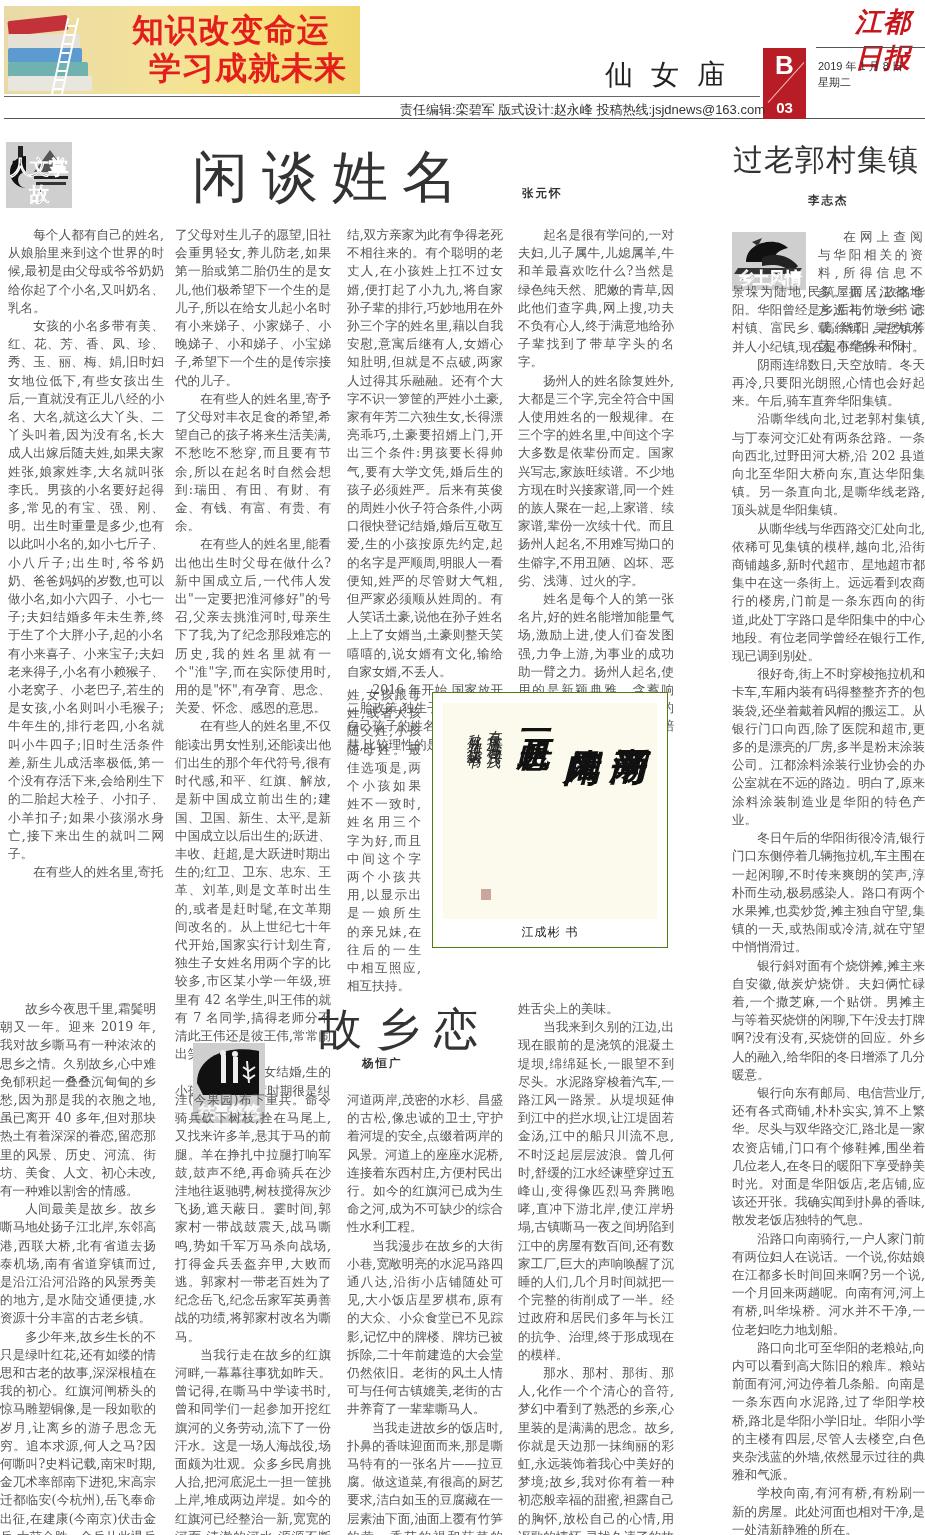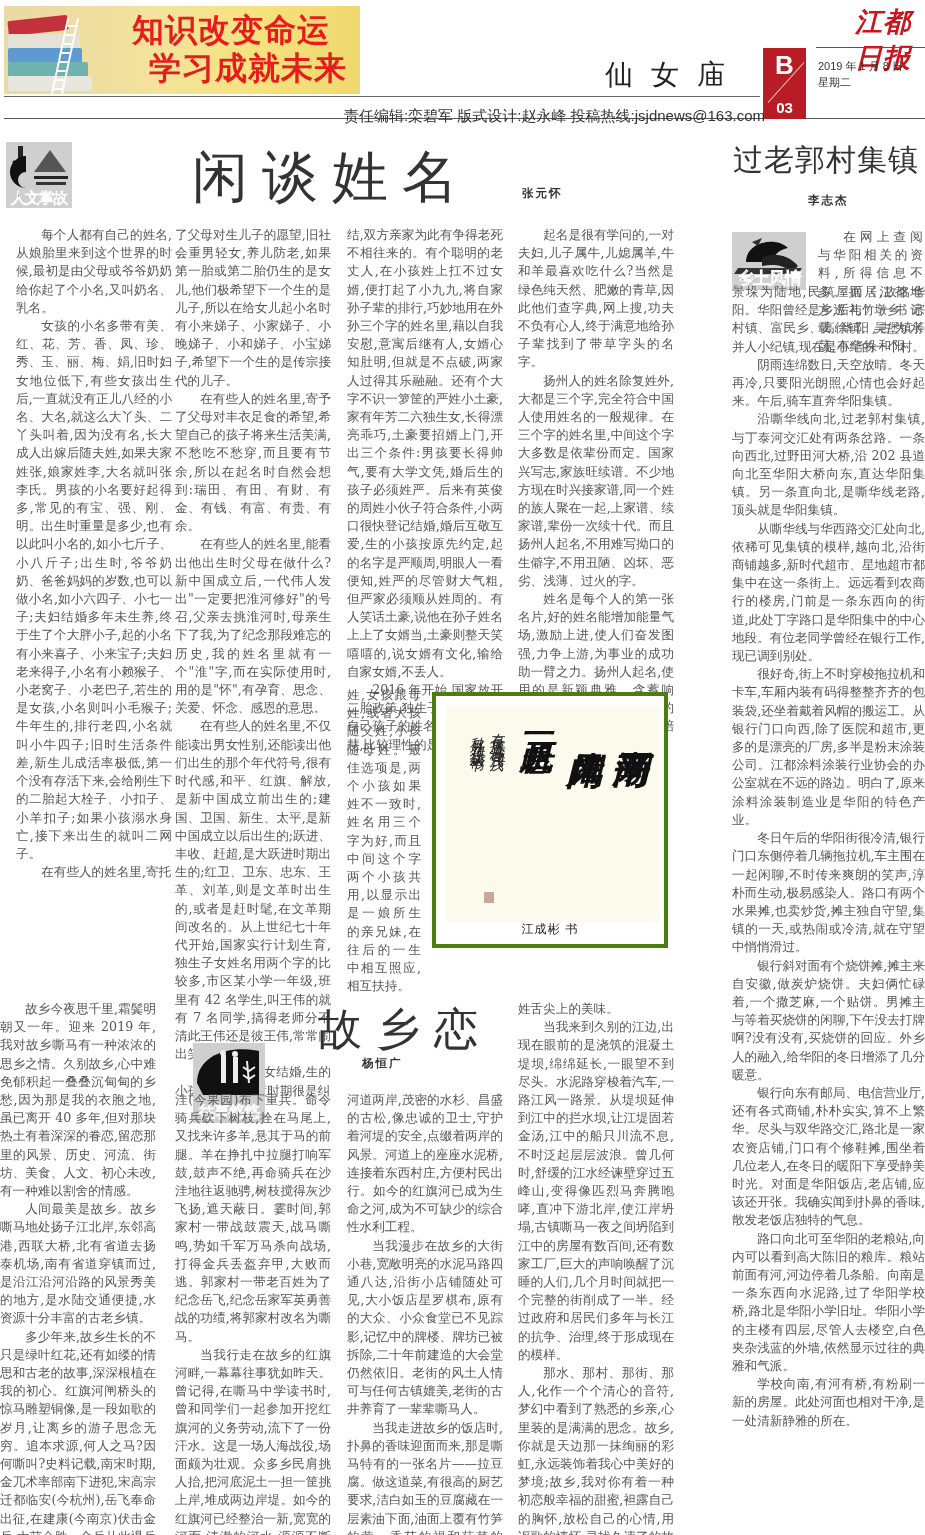--- a/index.html
+++ b/index.html
@@ -26,37 +26,37 @@
   .top-rule { position: absolute; left: 816px; top: 47px; width: 109px; height: 1px; background: #555; }
   .mid-rule { position: absolute; left: 4px; top: 96px; width: 756px; height: 1px; background: #666; }
   .bot-rule { position: absolute; left: 4px; top: 118px; width: 921px; height: 1px; background: #555; }
   .page-badge { position: absolute; left: 763px; top: 48px; width: 43px; height: 71px; background: #b81c24; overflow: hidden; }
   .page-badge .b { position: absolute; left: 0; top: 2px; width: 100%; text-align: center; color: #fff;
                    font-weight: bold; font-size: 26px; font-family: "Liberation Sans", sans-serif; }
   .page-badge .slash { position: absolute; left: -4px; top: 34px; width: 54px; height: 1px; background: #f2b7b9; transform: rotate(-48deg); }
   .page-badge .n { position: absolute; left: 0; bottom: 3px; width: 100%; text-align: center; color: #fff;
                    font-weight: bold; font-size: 15px; font-family: "Liberation Sans", sans-serif; }
   .date { position: absolute; left: 818px; top: 58px; font-size: 11px; color: #333; line-height: 16px; font-family: "Liberation Sans", sans-serif; }
-  .credits { position: absolute; right: 160px; top: 101px; font-size: 15px; color: #333; white-space: nowrap; font-family: "Liberation Sans", sans-serif; margin-top: 6px; }
+  .credits { position: absolute; right: 160px; top: 101px; font-size: 13px; color: #333; white-space: nowrap; font-family: "Liberation Sans", sans-serif; }
 
   
   .col { position: absolute; font-family: "DejaVu Serif", serif; font-size: 12.6px; line-height: 18.2px;
          color: #555; text-align: justify; text-justify: inter-character; }
   .col p { text-indent: 2em; }
   .col p.cont { text-indent: 0; }
   .title { position: absolute; font-family: "DejaVu Sans", sans-serif; font-weight: 200; color: #333; white-space: nowrap; }
   .byline { position: absolute; font-size: 11.5px; font-weight: bold; color: #333; letter-spacing: 2px; white-space: nowrap; }
 
   
   .col-icon { position: absolute; background: #cfcfcf; overflow: hidden; }
   .col-icon .label { position: absolute; left: 0; bottom: 0; width: 100%; text-align: center; font-weight: bold;
                      color: #111; font-family: "DejaVu Sans", sans-serif; -webkit-text-stroke: 0.6px #fff; letter-spacing: -1px; }
 
   
-  .calli { position: absolute; left: 432px; top: 692px; width: 236px; height: 256px; border: 4px solid #4d7c0f; background: #fff; }
+  .calli { position: absolute; left: 432px; top: 692px; width: 236px; height: 256px; border: 1px solid #4d7c0f; background: #fff; }
   .calli .paper { position: absolute; left: 10px; top: 10px; width: 214px; height: 216px; background: #fbfaec; }
   .calli .big { position: absolute; font-family: "DejaVu Serif", serif; font-weight: bold; font-size: 36px; color: #111;
                 writing-mode: vertical-rl; letter-spacing: 2px; line-height: 42px; font-style: italic; }
   .calli .small { position: absolute; font-family: "DejaVu Serif", serif; font-size: 14px; color: #222; writing-mode: vertical-rl;
                   letter-spacing: 3px; line-height: 18px; font-style: italic; }
   .calli .seal { position: absolute; left: 38px; top: 186px; width: 10px; height: 11px; background: #c9a79a; }
   .calli .cap { position: absolute; left: 0; bottom: 6px; width: 100%; text-align: center; font-size: 12px; color: #222; letter-spacing: 1px; }
 </style>
 </head>
 <body>
@@ -95,26 +95,26 @@
 <div class="col-icon" style="left:6px;top:142px;width:66px;height:66px;">
   <svg width="66" height="66" viewBox="0 0 66 66">
     <rect x="12" y="4" width="5" height="26" fill="#222"></rect>
     <path d="M20 14 a16 16 0 1 0 0 32 a8 8 0 0 1 0 -16 z" fill="#111"></path>
     <polygon points="44,8 60,30 28,30" fill="#555"></polygon>
     <rect x="28" y="34" width="34" height="3" fill="#222"></rect>
     <rect x="30" y="40" width="30" height="3" fill="#333"></rect>
     <circle cx="8" cy="20" r="1.5" fill="#111"></circle>
       <circle cx="6" cy="32" r="1.5" fill="#111"></circle>
   </svg>
-  <div class="label" style="font-size:15px;">人文掌故</div>
+  <div class="label" style="font-size:20px;">人文掌故</div>
 </div>
 <div class="title" style="left:192px;top:140px;font-size:56px;letter-spacing:14px;">闲谈姓名</div>
 <div class="byline" style="left:522px;top:186px;">张元怀</div>
 
-<div class="col" style="left:16px;top:226px;width:156px;">
+<div class="col" style="left:8px;top:226px;width:156px;">
   <p>每个人都有自己的姓名,从娘胎里来到这个世界的时候,最初是由父母或爷爷奶奶给你起了个小名,又叫奶名、乳名。</p>
   <p>女孩的小名多带有美、红、花、芳、香、凤、珍、秀、玉、丽、梅、娟,旧时妇女地位低下,有些女孩出生后,一直就没有正儿八经的小名、大名,就这么大丫头、二丫头叫着,因为没有名,长大成人出嫁后随夫姓,如果夫家姓张,娘家姓李,大名就叫张李氏。男孩的小名要好起得多,常见的有宝、强、刚、明。出生时重量是多少,也有以此叫小名的,如小七斤子、小八斤子;出生时,爷爷奶奶、爸爸妈妈的岁数,也可以做小名,如小六四子、小七一子;夫妇结婚多年未生养,终于生了个大胖小子,起的小名有小来喜子、小来宝子;夫妇老来得子,小名有小赖猴子、小老窝子、小老巴子,若生的是女孩,小名则叫小毛猴子;牛年生的,排行老四,小名就叫小牛四子;旧时生活条件差,新生儿成活率极低,第一个没有存活下来,会给刚生下的二胎起大栓子、小扣子、小羊扣子;如果小孩溺水身亡,接下来出生的就叫二网子。</p>
   <p>在有些人的姓名里,寄托</p>
 </div>
 <div class="col" style="left:175px;top:226px;width:156px;">
   <p class="cont">了父母对生儿子的愿望,旧社会重男轻女,养儿防老,如果第一胎或第二胎仍生的是女儿,他们极希望下一个生的是儿子,所以在给女儿起小名时有小来娣子、小家娣子、小晚娣子、小和娣子、小宝娣子,希望下一个生的是传宗接代的儿子。</p>
   <p>在有些人的姓名里,寄予了父母对丰衣足食的希望,希望自己的孩子将来生活美满,不愁吃不愁穿,而且要有节余,所以在起名时自然会想到:瑞田、有田、有财、有金、有钱、有富、有贵、有余。</p>
   <p>在有些人的姓名里,能看出他出生时父母在做什么?新中国成立后,一代伟人发出"一定要把淮河修好"的号召,父亲去挑淮河时,母亲生下了我,为了纪念那段难忘的历史,我的姓名里就有一个"淮"字,而在实际使用时,用的是"怀",有孕育、思念、关爱、怀念、感恩的意思。</p>
   <p>在有些人的姓名里,不仅能读出男女性别,还能读出他们出生的那个年代符号,很有时代感,和平、红旗、解放,是新中国成立前出生的;建国、卫国、新生、太平,是新中国成立以后出生的;跃进、丰收、赶超,是大跃进时期出生的;红卫、卫东、忠东、王革、刘革,则是文革时出生的,或者是赶时髦,在文革期间改名的。从上世纪七十年代开始,国家实行计划生育,独生子女姓名用两个字的比较多,市区某小学一年级,班里有 42 名学生,叫王伟的就有 7 名同学,搞得老师分不清此王伟还是彼王伟,常常闹出笑话一箩筐。</p>
   <p>两个独生子女结婚,生的小孩跟谁姓,一度时期很是纠</p>
@@ -161,20 +161,21 @@
 </div>
 <div class="col" style="left:732px;top:283px;width:193px;">
   <p class="cont">景垛为陆地,民筑屋而居,故名华阳。华阳曾经是乡,后与竹墩乡、宗村镇、富民乡、高徐镇、吴堡镇等并人小纪镇,现在是小纪的一个村。</p>
   <p>阴雨连绵数日,天空放晴。冬天再冷,只要阳光朗照,心情也会好起来。午后,骑车直奔华阳集镇。</p>
   <p>沿嘶华线向北,过老郭村集镇,与丁泰河交汇处有两条岔路。一条向西北,过野田河大桥,沿 202 县道向北至华阳大桥向东,直达华阳集镇。另一条直向北,是嘶华线老路,顶头就是华阳集镇。</p>
   <p>从嘶华线与华西路交汇处向北,依稀可见集镇的模样,越向北,沿街商铺越多,新时代超市、星地超市都集中在这一条街上。远远看到农商行的楼房,门前是一条东西向的街道,此处丁字路口是华阳集中的中心地段。有位老同学曾经在银行工作,现已调到别处。</p>
   <p>很好奇,街上不时穿梭拖拉机和卡车,车厢内装有码得整整齐齐的包装袋,还坐着戴着风帽的搬运工。从银行门口向西,除了医院和超市,更多的是漂亮的厂房,多半是粉末涂装公司。江都涂料涂装行业协会的办公室就在不远的路边。明白了,原来涂料涂装制造业是华阳的特色产业。</p>
   <p>冬日午后的华阳街很冷清,银行门口东侧停着几辆拖拉机,车主围在一起闲聊,不时传来爽朗的笑声,淳朴而生动,极易感染人。路口有两个水果摊,也卖炒货,摊主独自守望,集镇的一天,或热闹或冷清,就在守望中悄悄滑过。</p>
   <p>银行斜对面有个烧饼摊,摊主来自安徽,做炭炉烧饼。夫妇俩忙碌着,一个撒芝麻,一个贴饼。男摊主与等着买烧饼的闲聊,下午没去打牌啊?没有没有,买烧饼的回应。外乡人的融入,给华阳的冬日增添了几分暖意。</p>
   <p>银行向东有邮局、电信营业厅,还有各式商铺,朴朴实实,算不上繁华。尽头与双华路交汇,路北是一家农资店铺,门口有个修鞋摊,围坐着几位老人,在冬日的暖阳下享受静美时光。对面是华阳饭店,老店铺,应该还开张。我确实闻到扑鼻的香味,散发老饭店独特的气息。</p>
+  <p>沿路口向南骑行,一户人家门前有两位妇人在说话。一个说,你姑娘在江都多长时间回来啊?另一个说,一个月回来两趟呢。向南有河,河上有桥,叫华垛桥。河水并不干净,一位老妇吃力地划船。</p>
   <p>路口向北可至华阳的老粮站,向内可以看到高大陈旧的粮库。粮站前面有河,河边停着几条船。向南是一条东西向水泥路,过了华阳学校桥,路北是华阳小学旧址。华阳小学的主楼有四层,尽管人去楼空,白色夹杂浅蓝的外墙,依然显示过往的典雅和气派。</p>
   <p>学校向南,有河有桥,有粉刷一新的房屋。此处河面也相对干净,是一处清新静雅的所在。</p>
 
 </div>
 
 <div class="col-icon" style="left:193px;top:1043px;width:72px;height:80px;">
   <svg width="72" height="72" viewBox="0 0 72 72">
     <path d="M4 40 C 4 10, 40 2, 66 8 L 66 52 L 10 52 Z" fill="#111"></path>
     <rect x="28" y="12" width="5" height="28" fill="#eee"></rect>
     <circle cx="30" cy="10" r="3" fill="#eee"></circle>

